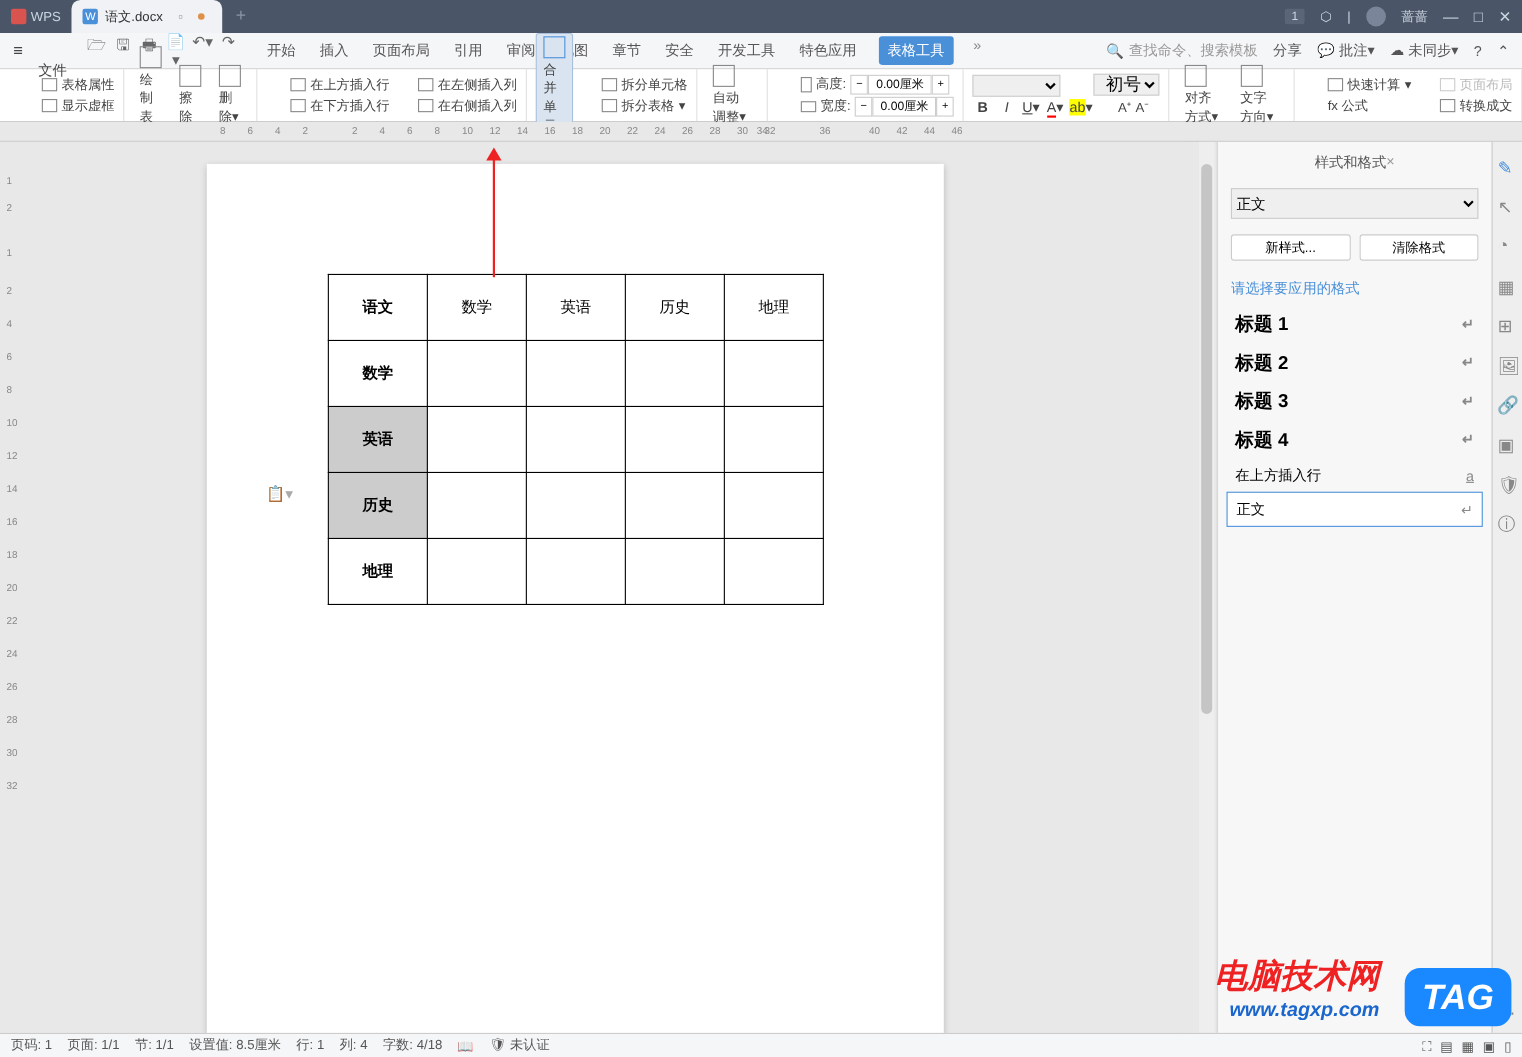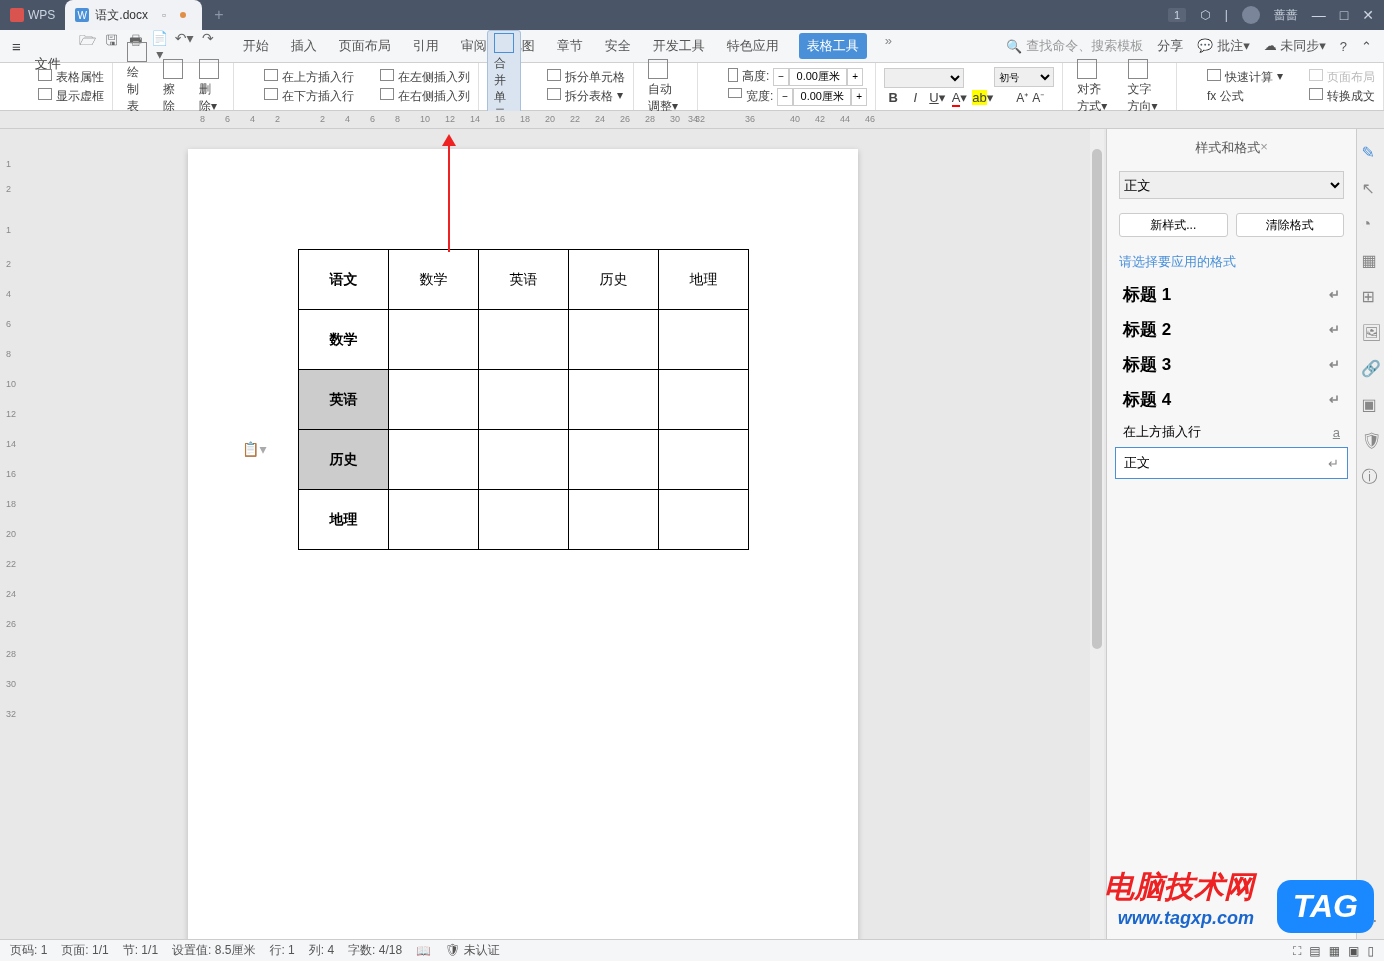--- a/index.html
+++ b/index.html
@@ -28,28 +28,28 @@
 .menubar .tabs { display: flex; gap: 18px; padding-left: 24px; }
 .menubar .tabs .mtab { padding: 4px 2px; color: #555; cursor: pointer; }
 .menubar .tabs .mtab.active { background: #4a90d9; color: #fff; padding: 4px 8px; border-radius: 3px; }
 .menubar .right { margin-left: auto; display: flex; align-items: center; gap: 14px; padding-right: 12px; color: #555; }
 .menubar .search { display: flex; align-items: center; gap: 4px; }
 
 
 .ribbon { height: 48px; background: #fff; display: flex; align-items: stretch; border-bottom: 1px solid #ccc; font-size: 12px; color: #444; padding-left: 8px; }
 .ribbon .group { display: flex; flex-direction: row; align-items: center; padding: 0 8px; border-right: 1px solid #e0e0e0; gap: 4px; }
 .ribbon .vstack { display: flex; flex-direction: column; gap: 2px; justify-content: center; }
-.ribbon .vstack .row { display: flex; gap: 4px; white-space: nowrap; padding-left: 22px; }
+.ribbon .vstack .row { display: flex; align-items: center; gap: 4px; white-space: nowrap; padding-left: 22px; }
 .ribbon .bigbtn { display: flex; flex-direction: column; align-items: flex-start; gap: 2px; padding: 2px 6px; }
 .ribbon .bigbtn .ico { width: 20px; height: 20px; }
 .ribbon .bigbtn.highlight { background: #d9e4f0; border: 1px solid #a8c0dc; border-radius: 3px; }
 .ribbon input { width: 58px; height: 18px; font-size: 11px; text-align: center; border: 1px solid #ccc; }
 .ribbon .spin { display: flex; }
 .ribbon .spin button { width: 16px; height: 18px; border: 1px solid #ccc; background: #fff; font-size: 10px; padding: 0; line-height: 1; }
-.ribbon select { height: 20px; border: 1px solid #ccc; font-size: 10px; }
+.ribbon select { height: 20px; border: 1px solid #ccc; font-size: 16px; text-align: right; }
 .ribbon .font-btns { display: flex; gap: 4px; }
 .ribbon .font-btns span { width: 18px; text-align: center; font-size: 13px; }
 
 
 .rulerbar { height: 18px; background: #e8e8e8; display: flex; font-size: 9px; color: #888; position: relative; border-bottom: 1px solid #ccc; padding-left: 26px; }
 .rulerbar .tick { position: absolute; top: 3px; }
 
 
 .workarea { position: absolute; top: 129px; left: 0; right: 308px; bottom: 22px; background: #e8e8e8; overflow: hidden; }
 .vruler { position: absolute; left: 0; top: 0; width: 24px; bottom: 0; background: #e8e8e8; font-size: 9px; color: #888; }

